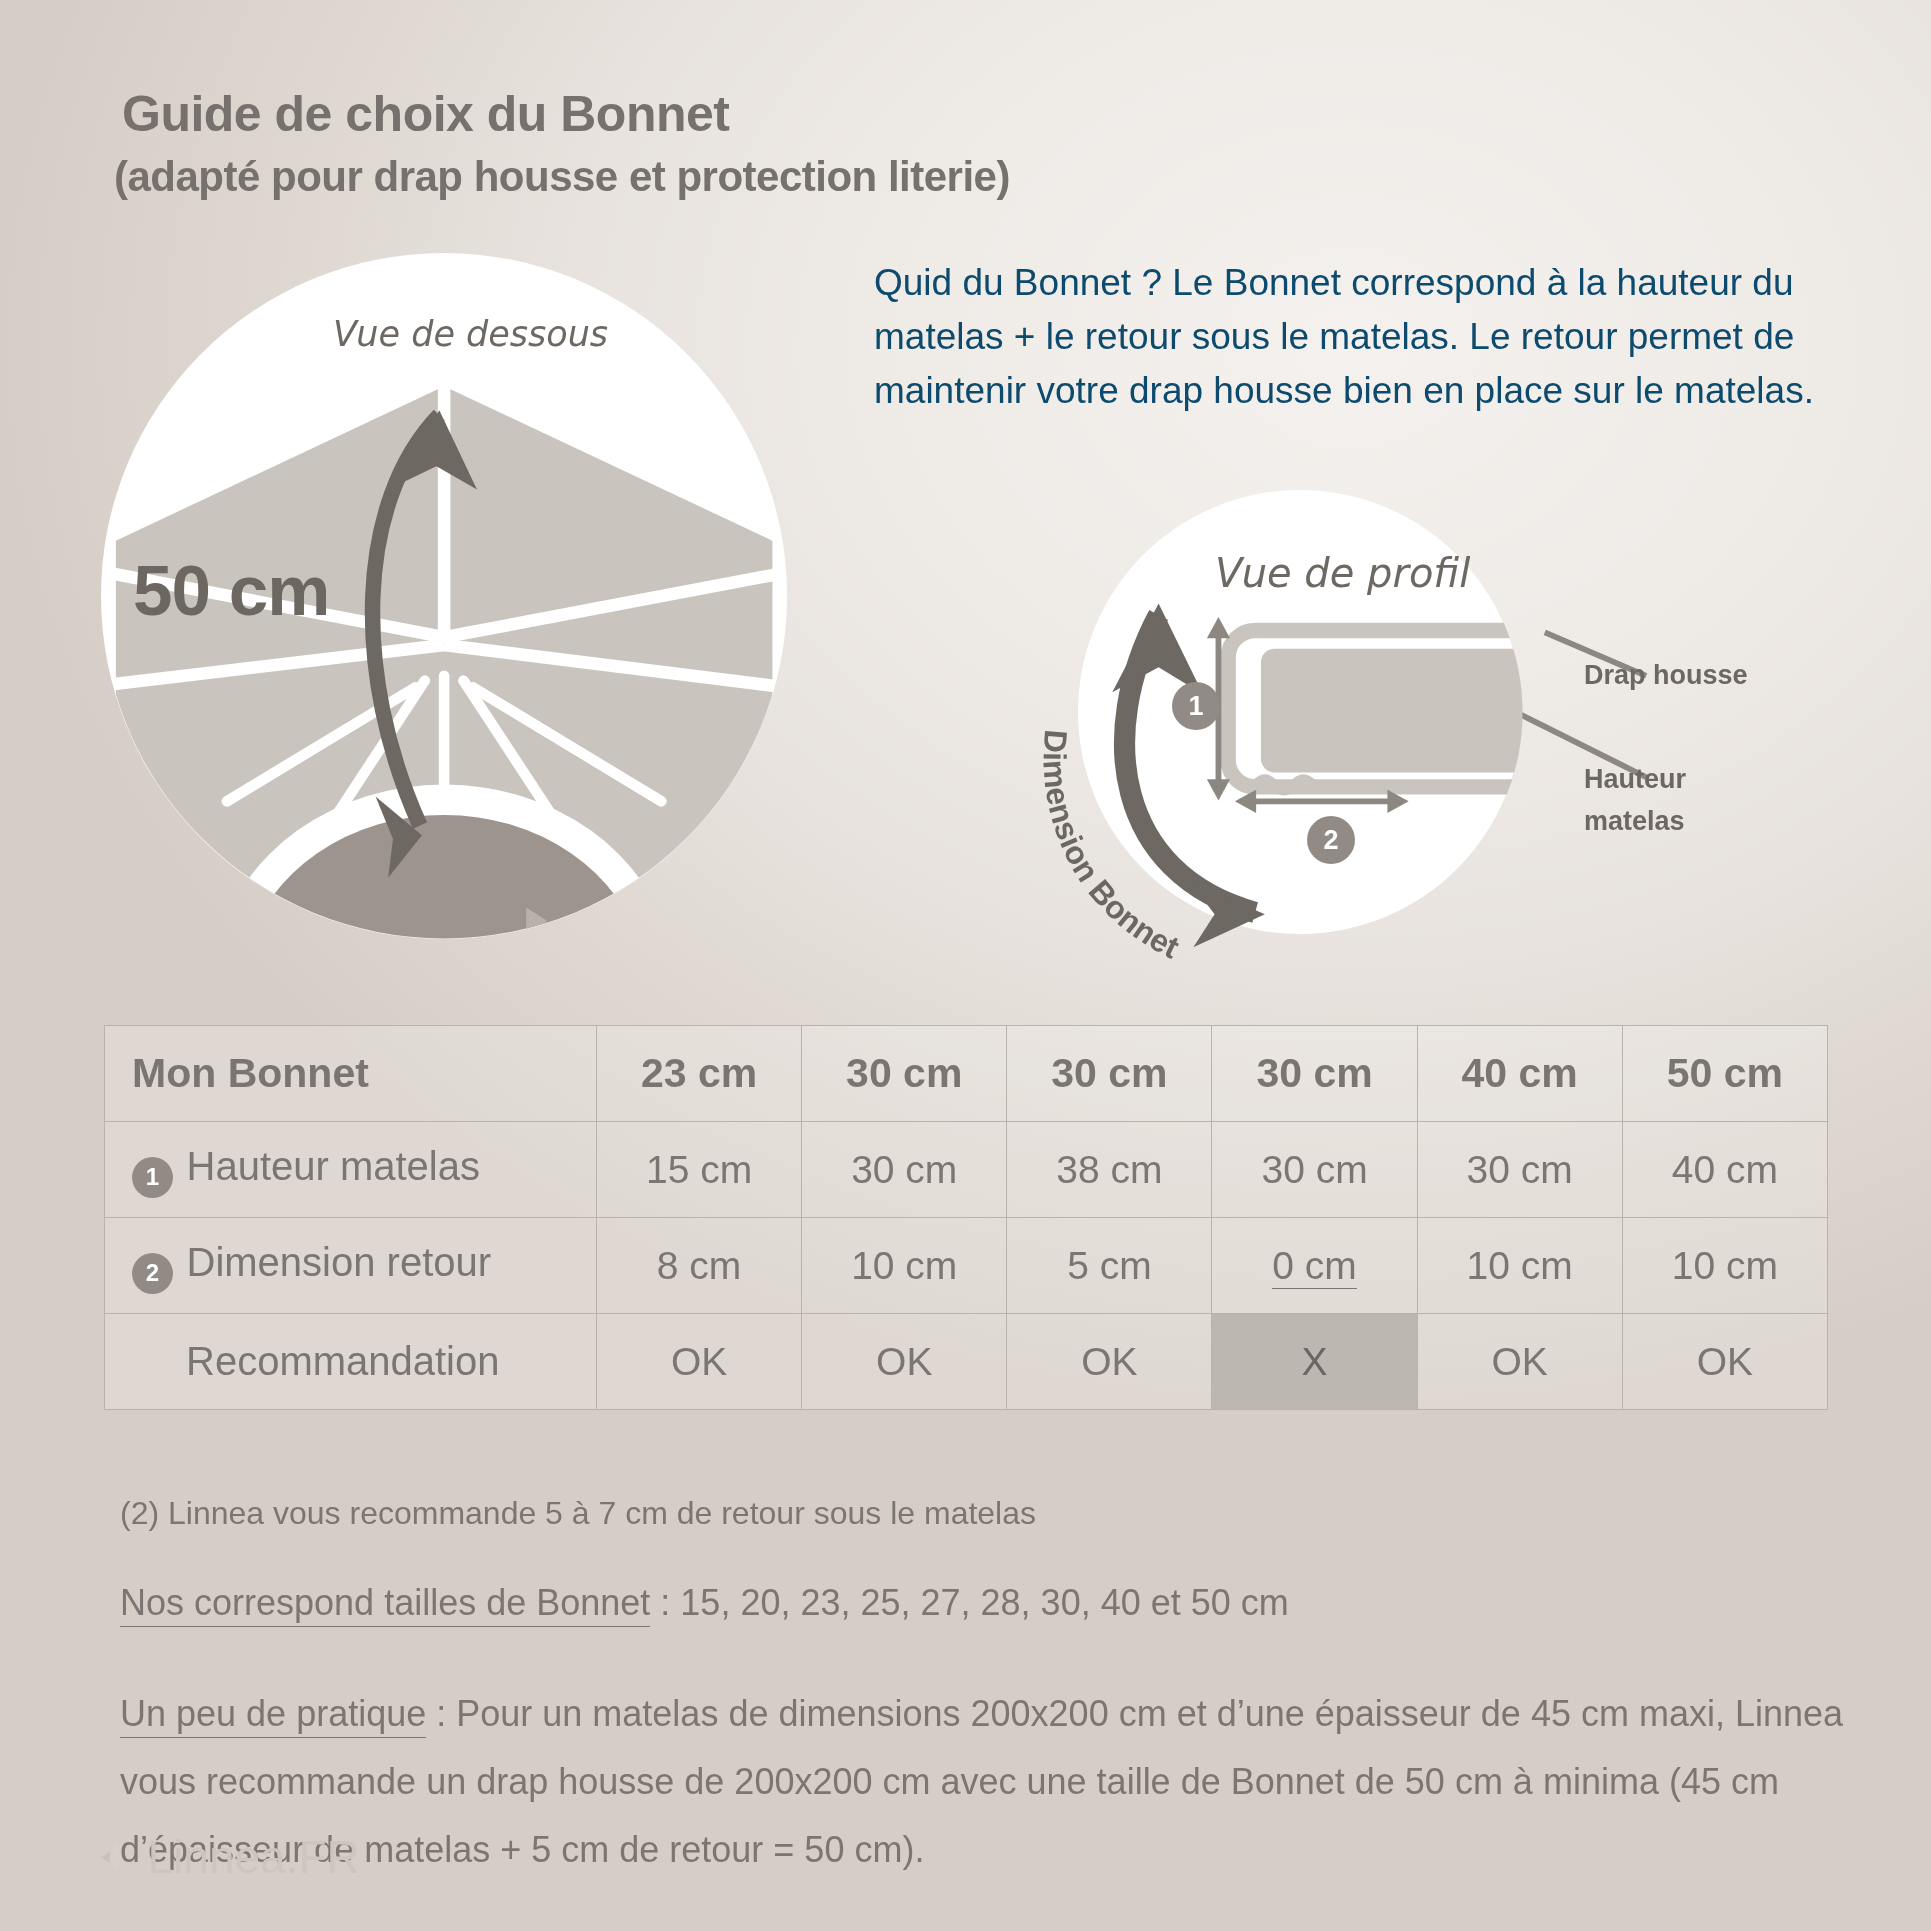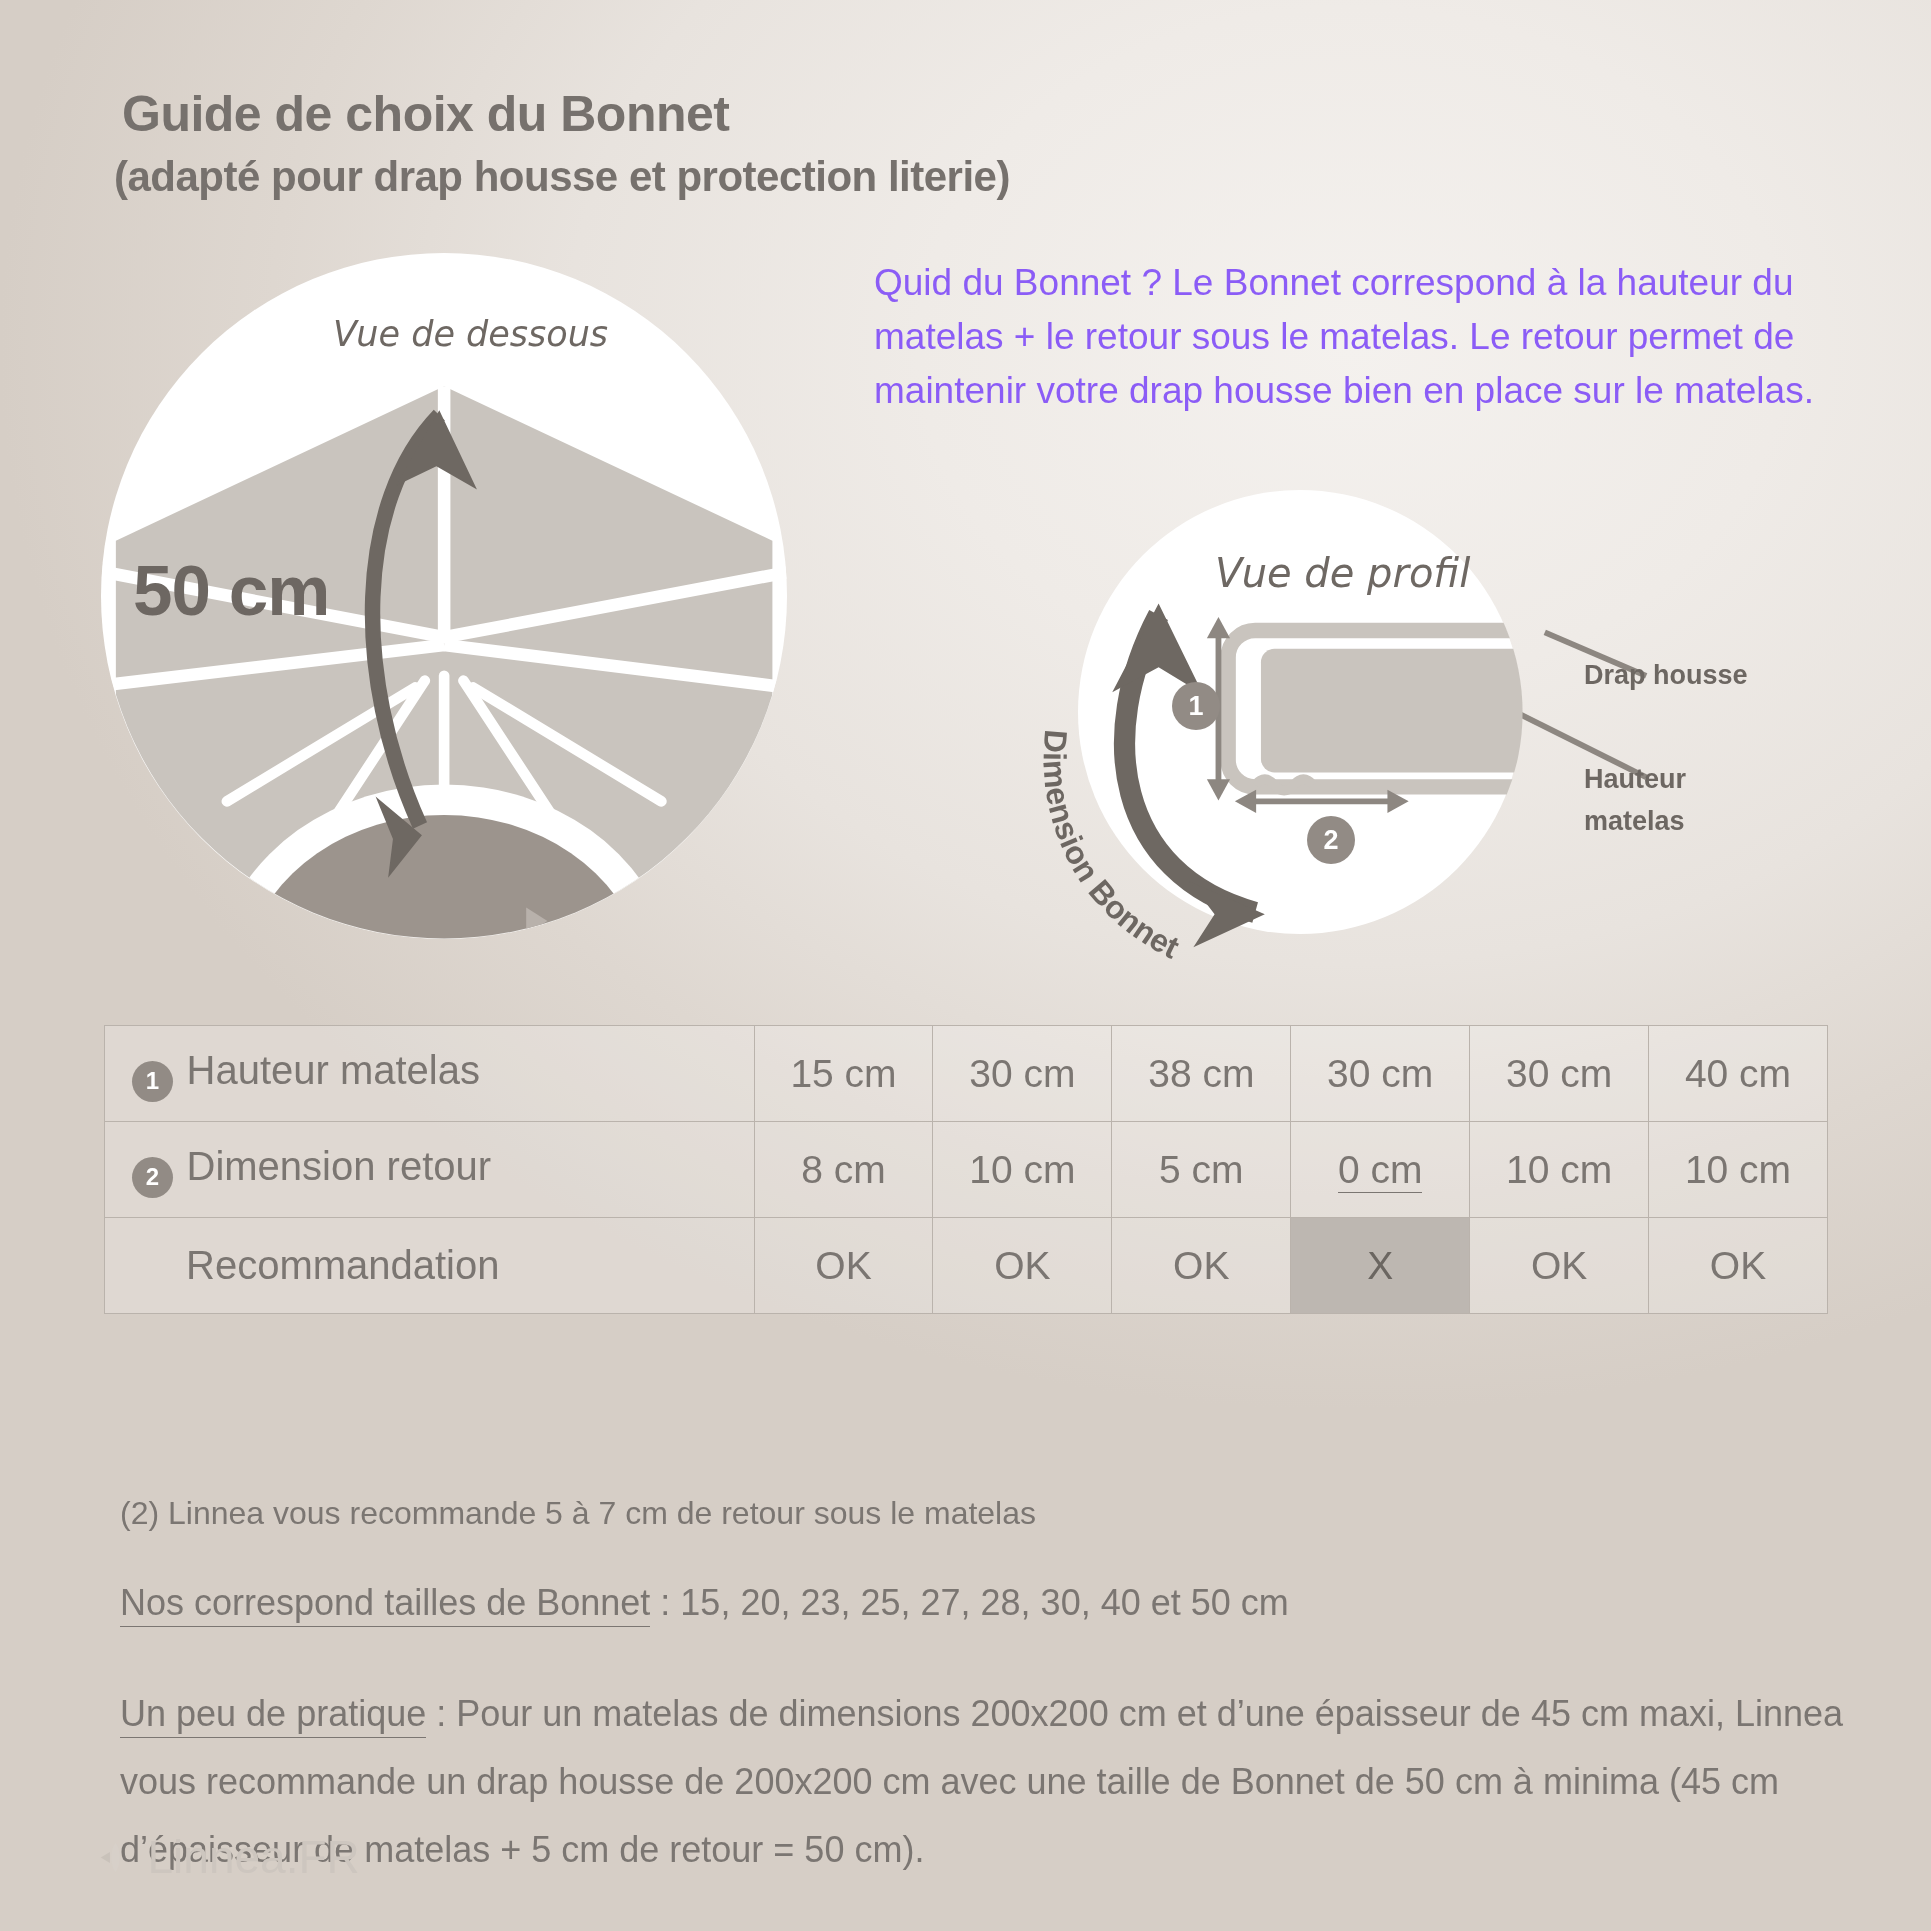--- a/index.html
+++ b/index.html
@@ -20,21 +20,21 @@
     font-size:50px;font-weight:bold;color:#76716d;letter-spacing:-0.5px;
   }
   .subtitle{
     position:absolute;left:114px;top:153px;
     font-size:42px;font-weight:bold;color:#76716d;letter-spacing:-0.5px;
   }
 
   
   .intro{
     position:absolute;left:874px;top:256px;width:985px;
-    font-size:37px;line-height:54px;color:#8b5cf6;
+    font-size:37px;line-height:54px;color:#0c4a6e;
   }
 
   
   .circle{
     position:absolute;border-radius:50%;
     background:#ffffff;
   }
   #circle-bottom{
     left:101px;top:253px;width:686px;height:686px;
     box-shadow:0 0 0 0 rgba(0,0,0,0);
@@ -233,20 +233,29 @@
   </svg>
 
   <div class="callout" id="callout-drap">Drap housse</div>
   <div class="callout" id="callout-hauteur">
     <div>Hauteur</div>
     <div>matelas</div>
   </div>
 
   <table class="tbl">
     <tbody>
+      <tr class="head">
+        <td class="label" style="width:463px;">Mon Bonnet</td>
+        <td>23 cm</td>
+        <td>30 cm</td>
+        <td>30 cm</td>
+        <td>30 cm</td>
+        <td>40 cm</td>
+        <td>50 cm</td>
+      </tr>
       <tr>
         <td class="label">
           <span class="rowbadge">1</span><span class="lbltxt">Hauteur matelas</span>
         </td>
         <td>15 cm</td>
         <td>30 cm</td>
         <td>38 cm</td>
         <td>30 cm</td>
         <td>30 cm</td>
         <td>40 cm</td>

